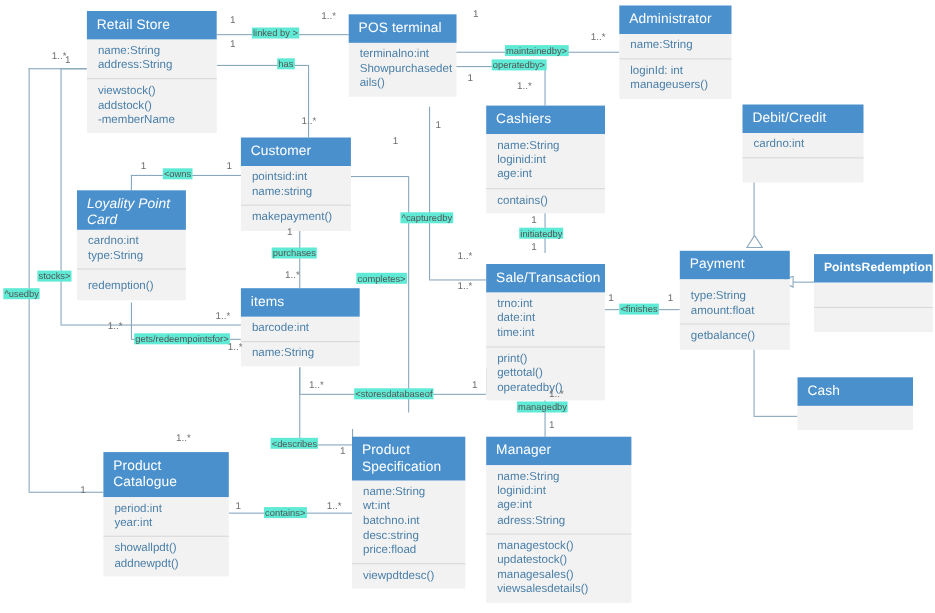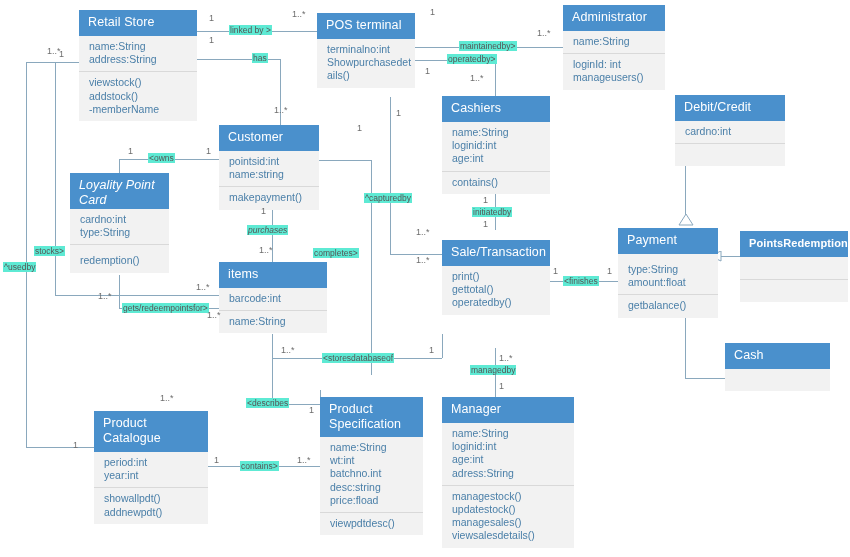--- a/index.html
+++ b/index.html
@@ -218,20 +218,25 @@
       <div class="sect">
         <div class="ln">name:String</div>
       </div>
     </div>
   </div>
 
   <div class="cls" style="left:442px;top:240px;width:108px;">
     <div class="hdr">Sale/Transaction</div>
     <div class="body">
       <div class="sect">
+        <div class="ln">trno:int</div>
+        <div class="ln">date:int</div>
+        <div class="ln">time:int</div>
+      </div>
+      <div class="sect">
         <div class="ln">print()</div>
         <div class="ln">gettotal()</div>
         <div class="ln">operatedby()</div>
       </div>
     </div>
   </div>
 
   <div class="cls" style="left:618px;top:228px;width:100px;">
     <div class="hdr">Payment</div>
     <div class="body">
@@ -327,25 +332,25 @@
   <div class="mult" style="left:537px;top:28px;">1..*</div>
 
   <div class="rel" style="left:447px;top:54px;">operatedby&gt;</div>
   <div class="mult" style="left:425px;top:66px;">1</div>
   <div class="mult" style="left:470px;top:73px;">1..*</div>
 
   <div class="rel" style="left:148px;top:153px;">&lt;owns</div>
   <div class="mult" style="left:128px;top:146px;">1</div>
   <div class="mult" style="left:206px;top:146px;">1</div>
 
-  <div class="rel" style="left:247px;top:225px;font-style:italic;">purchases</div>
+  <div class="rel" style="left:247px;top:225px;">purchases</div>
   <div class="mult" style="left:261px;top:206px;">1</div>
   <div class="mult" style="left:259px;top:245px;">1..*</div>
 
-  <div class="rel" style="left:313px;top:248px;">completes&gt;</div>
+  <div class="rel" style="left:324px;top:248px;">completes&gt;</div>
   <div class="mult" style="left:357px;top:123px;">1</div>
   <div class="mult" style="left:416px;top:255px;">1..*</div>
 
   <div class="rel" style="left:364px;top:193px;">^capturedby</div>
   <div class="mult" style="left:396px;top:108px;">1</div>
   <div class="mult" style="left:416px;top:227px;">1..*</div>
 
   <div class="rel" style="left:472px;top:207px;">initiatedby</div>
   <div class="mult" style="left:483px;top:195px;">1</div>
   <div class="mult" style="left:483px;top:219px;">1</div>

